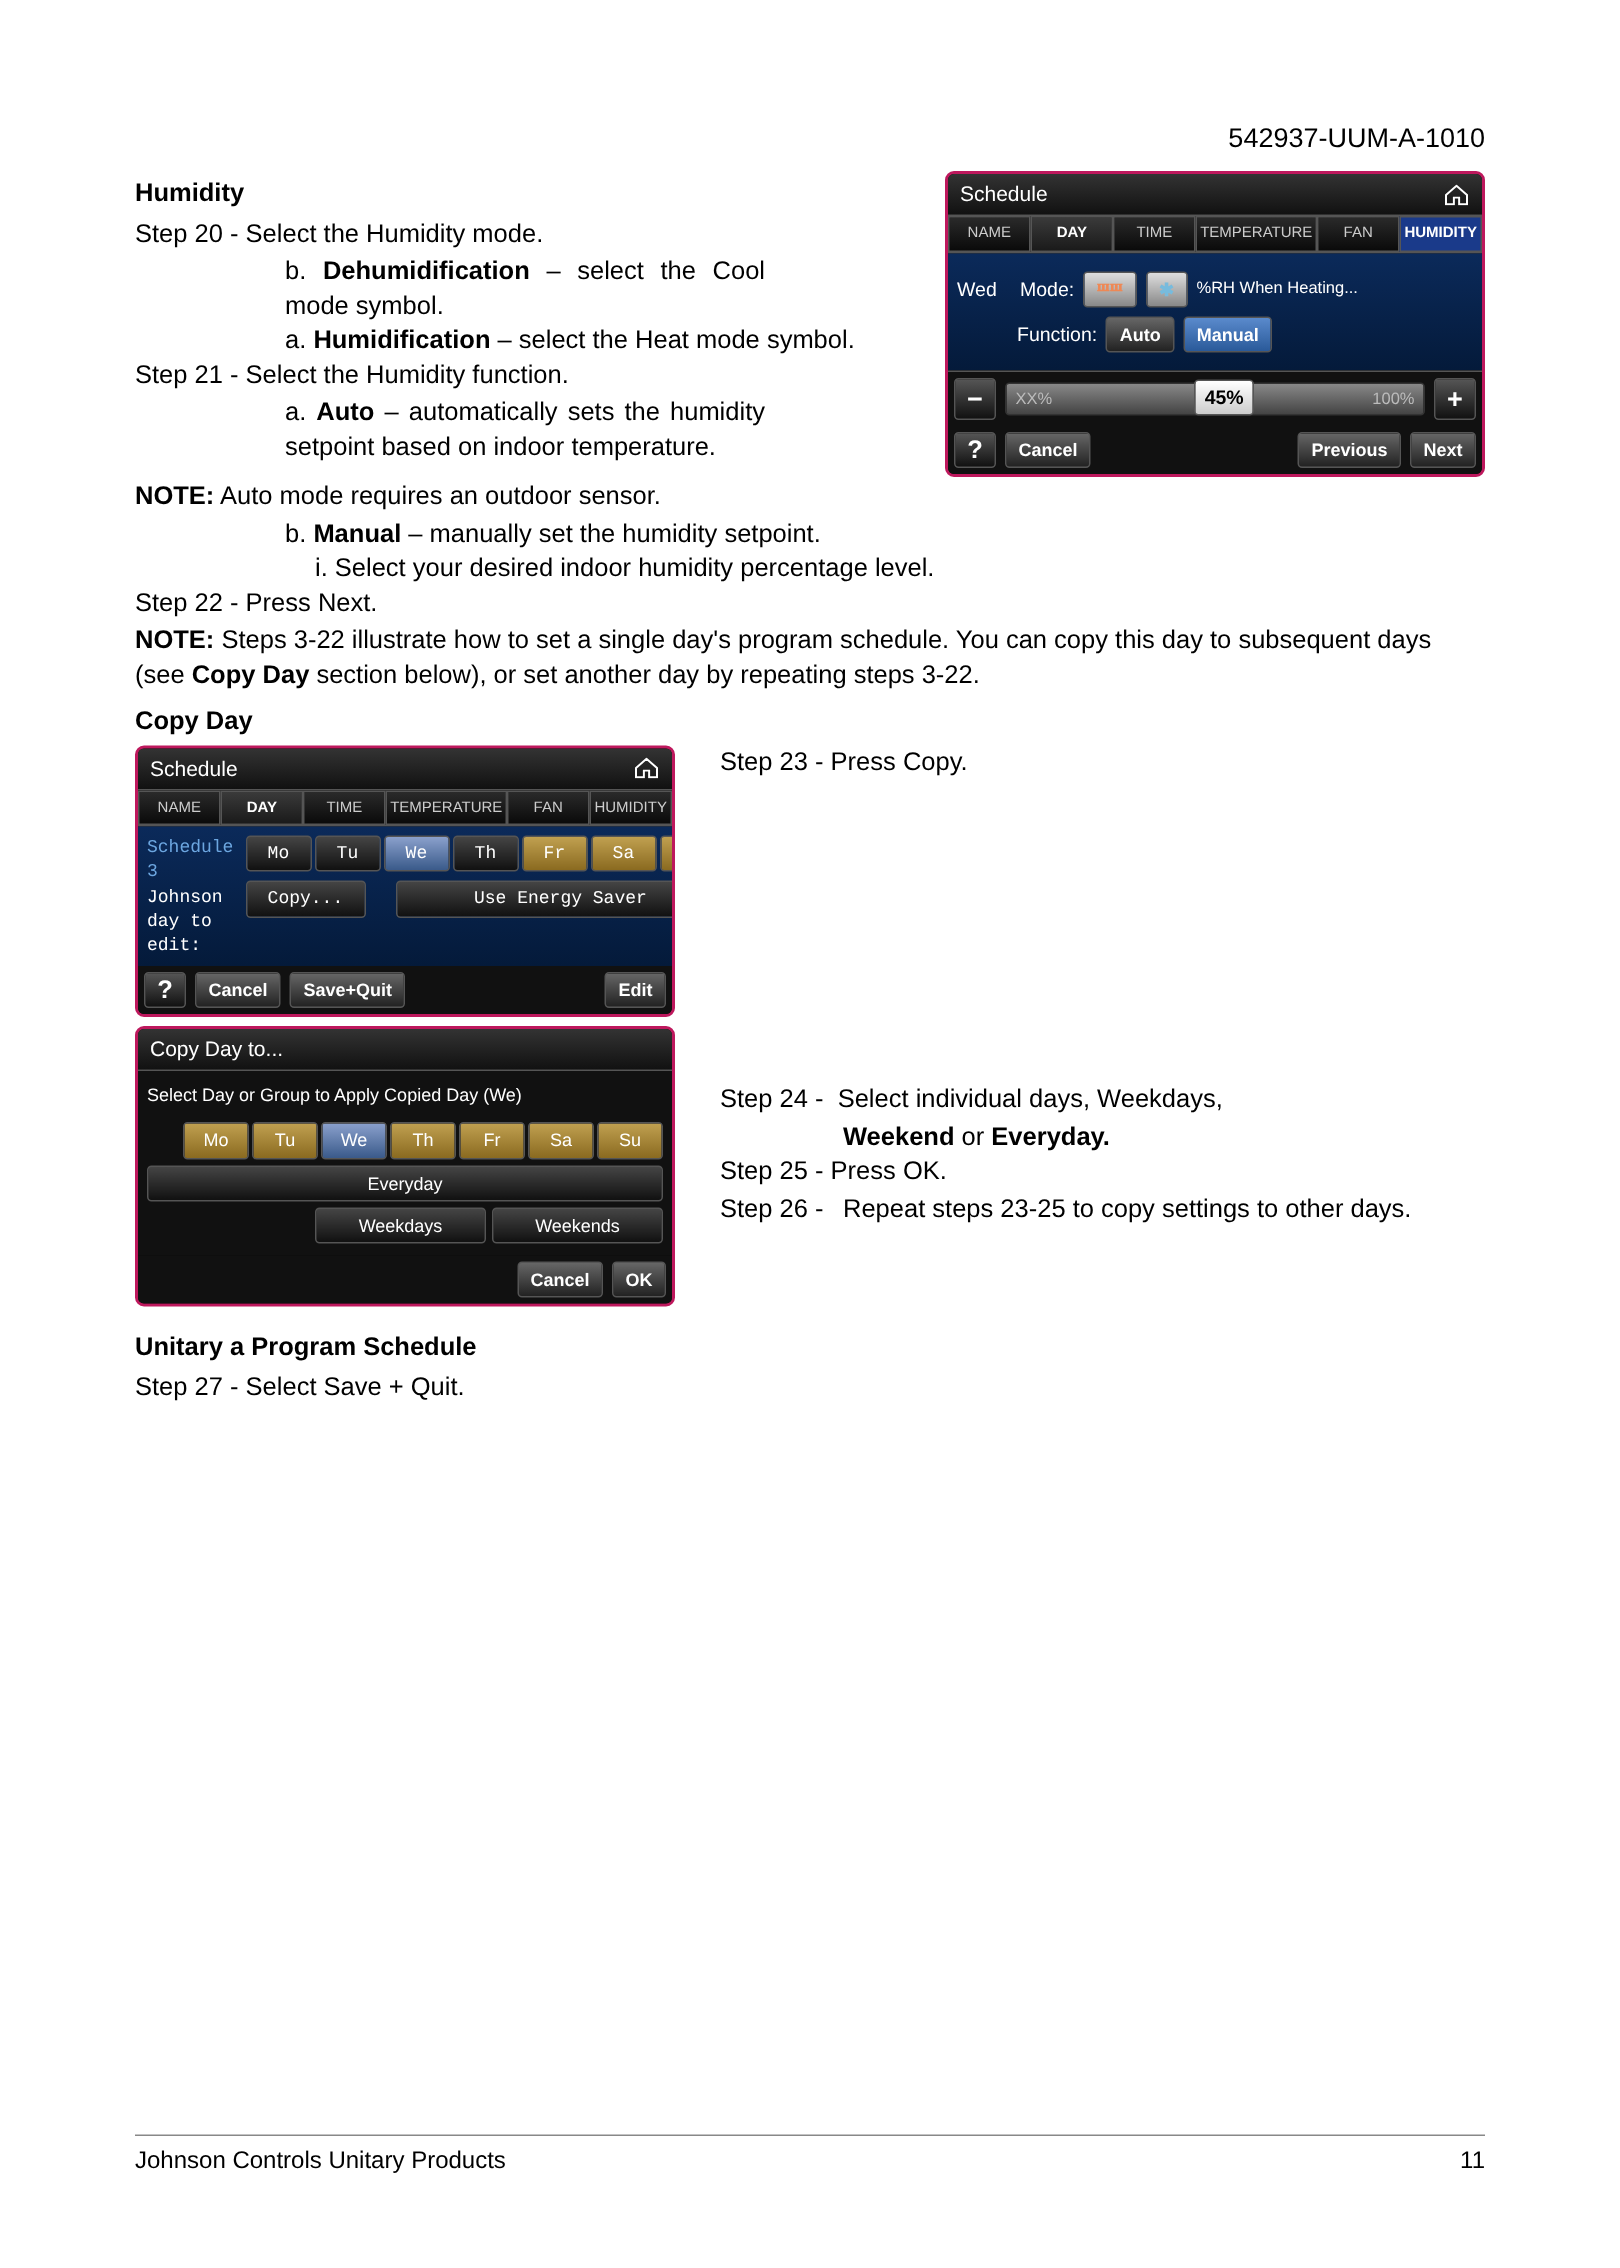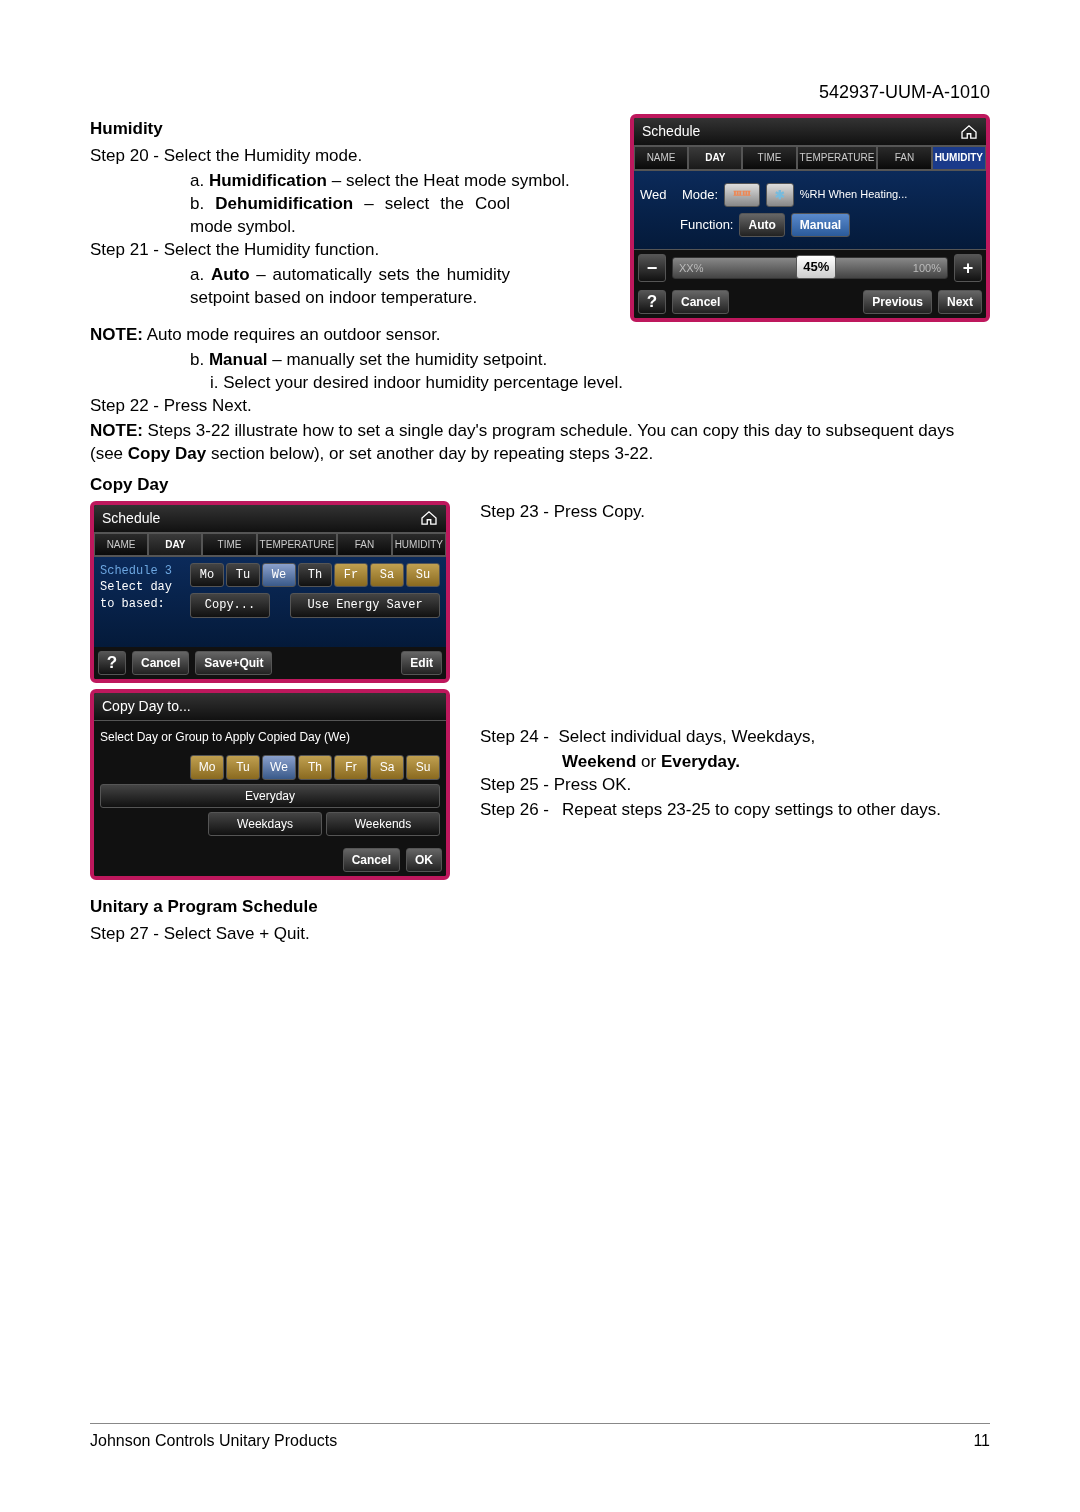--- a/index.html
+++ b/index.html
@@ -8,21 +8,21 @@
   .section-h { font-weight: bold; margin-top: 4px; margin-bottom: 4px; }
   .step-line { margin-bottom: 2px; }
   .step-line b { font-weight: normal; }
   .sub-list { margin-left: 100px; }
   .sub-list2 { margin-left: 120px; }
   .twocol { display: flex; gap: 12px; align-items: flex-start; }
   .leftcol { flex: 1; }
   .rightcol { width: 360px; }
   .note { margin-top: 2px; margin-bottom: 2px; }
   
-  .device { border: 4px solid #be185d; border-radius: 6px; background: #0a0a0a; overflow: hidden; }
+  .device { border: 2px solid #be185d; border-radius: 6px; background: #0a0a0a; overflow: hidden; }
   .dev-title { background: linear-gradient(#333,#111); color: #fff; padding: 4px 8px; font-size: 14px; border-bottom: 1px solid #555; display:flex; justify-content:space-between; align-items:center;}
   .house-ico { width:18px;height:14px; }
   .tabs-row { display:flex; background:#111; border-bottom:1px solid #555; }
   .tab { flex:1; text-align:center; color:#ccc; font-size:10px; padding:4px 2px; border:1px solid #555; background:linear-gradient(#2a2a2a,#0a0a0a); text-transform:uppercase; }
   .tab.sel { background:linear-gradient(#3a3a3a,#1a1a1a); color:#fff; font-weight:bold;}
   .tab.hum { background:#1a3a8a; color:#fff; font-weight:bold;}
   .dev-body { background: linear-gradient(#0b2a5a,#041a3a); padding:6px; color:#fff; font-size:13px; }
   .row-mode { display:flex; align-items:center; gap:6px; margin:6px 0;}
   .lbl { color:#fff; font-size:13px; }
   .btn3d { background:linear-gradient(#ddd,#888); border:1px solid #555; border-radius:3px; color:#000; padding:3px 8px; font-size:12px; font-weight:bold;}
@@ -32,44 +32,44 @@
   .cool-ico { color:#7bd; font-weight:bold; }
   .slider-row { display:flex; align-items:center; gap:6px; background:#111; padding:4px; border-top:1px solid #555;}
   .sqbtn { width:28px; height:28px; background:linear-gradient(#555,#111); border:1px solid #555; border-radius:3px; display:flex; align-items:center; justify-content:center; color:#fff; font-weight:bold; font-size:18px;}
   .slider-track { flex:1; height:22px; background:linear-gradient(#888,#444); border:1px solid #333; border-radius:3px; position:relative; display:flex; align-items:center; justify-content:space-between; padding:0 6px; font-size:11px; color:#bbb;}
   .slider-thumb { position:absolute; left:45%; top:-3px; background:linear-gradient(#fff,#ccc); border:1px solid #555; border-radius:3px; padding:2px 6px; color:#000; font-weight:bold; font-size:13px;}
   .bot-row { display:flex; background:#111; padding:4px; gap:6px; align-items:center;}
   .help-btn { width:28px; height:24px; background:linear-gradient(#555,#111); border:1px solid #555; border-radius:3px; color:#fff; display:flex;align-items:center;justify-content:center; font-weight:bold;}
   .spacer { flex:1; }
   
   .days { display:flex; gap:2px; }
-  .daybtn { width:34px; padding:3px 0; text-align:center; background:linear-gradient(#444,#111); border:1px solid #555; border-radius:3px; color:#fff; font-size:12px;}
+  .daybtn { width:44px; padding:3px 0; text-align:center; background:linear-gradient(#444,#111); border:1px solid #555; border-radius:3px; color:#fff; font-size:12px;}
   .daybtn.wk { background:linear-gradient(#c0a050,#8a6a20); }
   .daybtn.sel { background:linear-gradient(#8aa0cc,#3a5a8a); }
   .widebtn { flex:1; padding:3px 0; text-align:center; background:linear-gradient(#444,#111); border:1px solid #555; border-radius:3px; color:#fff; font-size:12px;}
   .sched3 { color:#6ca6e0; font-size:12px; }
   .copy2 { display:flex; gap:10px; margin-top:4px; align-items:flex-start;}
   .footer { position:absolute; bottom:60px; left:90px; right:90px; border-top:1px solid #888; padding-top:6px; display:flex; justify-content:space-between; font-size:16px;}
 </style>
 </head>
 <body>
 
 <div class="docnum">542937-UUM-A-1010</div>
 
 <div class="twocol">
   <div class="leftcol">
     <div class="section-h">Humidity</div>
     <div class="step-line">
       <b>Step 20 -</b> <span>Select the Humidity mode.</span>
     </div>
+    <div class="sub-list" style="text-align:justify; width:320px;">
+      <span>b.</span> <b>Dehumidification</b><span> – select the Cool mode symbol.</span>
+    </div>
     <div class="sub-list">
       <span>a.</span> <b>Humidification</b><span> – select the Heat mode symbol.</span>
-    </div>
-    <div class="sub-list" style="text-align:justify; width:320px;">
-      <span>b.</span> <b>Dehumidification</b><span> – select the Cool mode symbol.</span>
     </div>
     <div class="step-line">
       <b>Step 21 -</b> <span>Select the Humidity function.</span>
     </div>
     <div class="sub-list" style="text-align:justify; width:320px;">
       <span>a.</span> <b>Auto</b><span> – automatically sets the humidity setpoint based on indoor temperature.</span>
     </div>
   </div>
 
   <div class="rightcol">
@@ -151,21 +151,21 @@
         <div class="tab sel">DAY</div>
         <div class="tab">TIME</div>
         <div class="tab" style="flex:1.4">TEMPERATURE</div>
         <div class="tab">FAN</div>
         <div class="tab">HUMIDITY</div>
       </div>
       <div class="dev-body" style="min-height:90px;">
         <div style="display:flex; gap:8px; align-items:flex-start;font-family:Liberation Mono, monospace;">
           <div style="width:86px; font-size:12px;">
             <div class="sched3">Schedule 3</div>
-            <div style="color:#fff;">Select day to based:</div>
+            <div style="color:#fff;">Johnson day to edit:</div>
           </div>
           <div style="flex:1;">
             <div class="days">
               <div class="daybtn">Mo</div>
               <div class="daybtn">Tu</div>
               <div class="daybtn sel">We</div>
               <div class="daybtn">Th</div>
               <div class="daybtn wk">Fr</div>
               <div class="daybtn wk">Sa</div>
               <div class="daybtn wk">Su</div>

